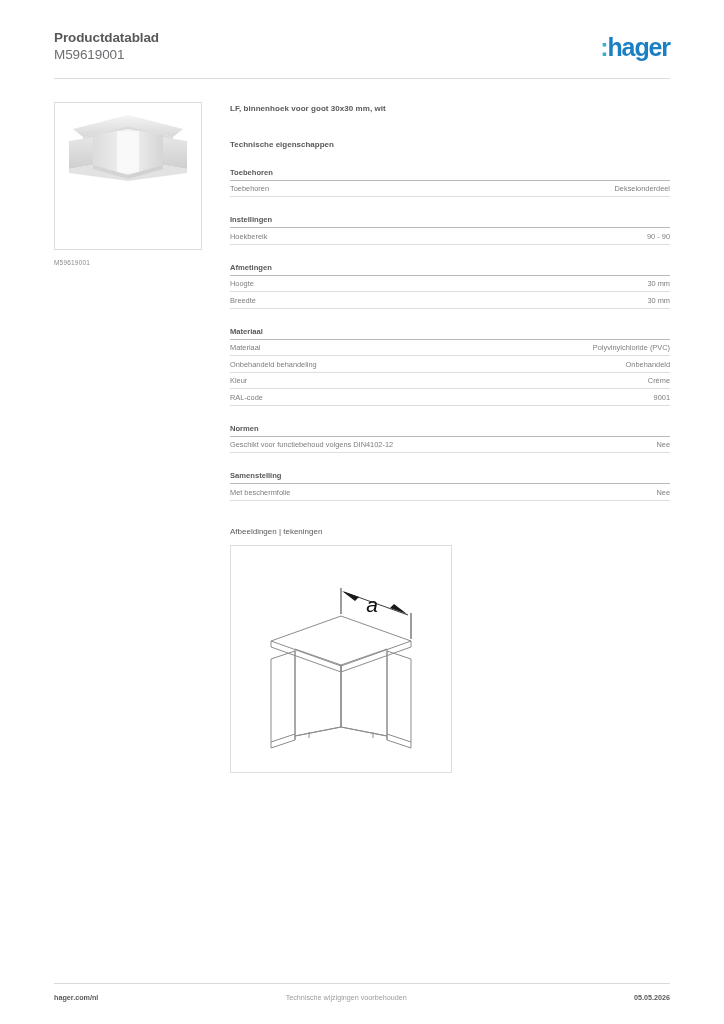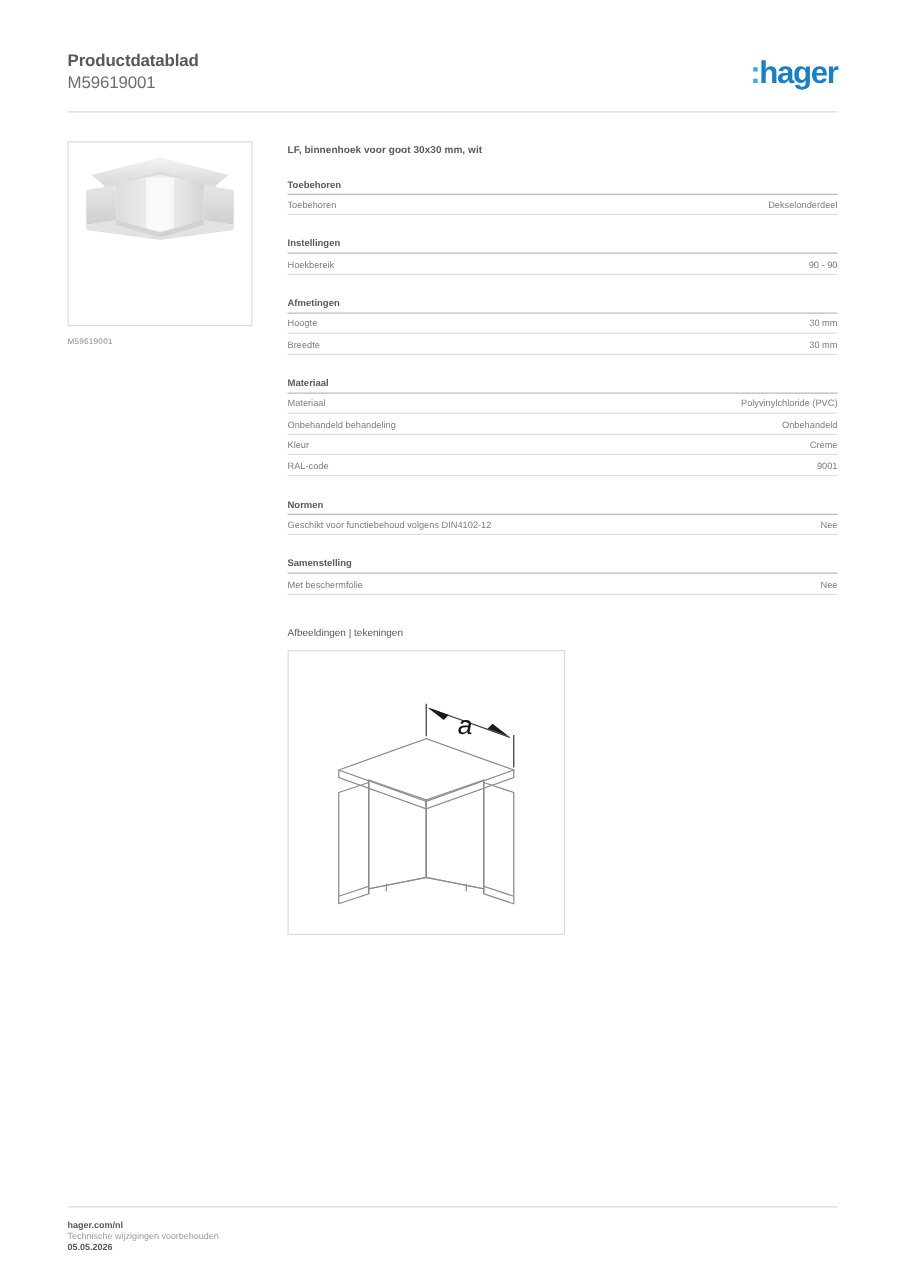--- a/index.html
+++ b/index.html
@@ -6,21 +6,21 @@
   html, body {
     width: 724px; height: 1024px;
     background: #ffffff;
     font-family: "Liberation Sans", sans-serif;
     color: #595959;
     -webkit-font-smoothing: antialiased;
   }
   .page {
     position: relative;
     width: 724px; height: 1024px;
-    padding: 16px 54px;
+    padding: 5px 54px;
   }
 
   
   .header {
     display: flex;
     align-items: flex-start;
     justify-content: space-between;
     padding-top: 24px;
   }
   .titleblock { line-height: 1.28; }
@@ -133,21 +133,20 @@
     position: absolute;
     left: 54px; right: 54px;
     bottom: 22px;
   }
   .footer-rule { height: 1px; background: #d9dadb; }
   .footer-row {
     display: flex;
     align-items: baseline;
     justify-content: space-between;
     padding-top: 9px;
-    flex-direction: column;
   }
   .footer-left {
     font-size: 7.2px; font-weight: bold; color: #58595b;
     flex: 0 0 auto;
   }
   .footer-center {
     font-size: 7.2px; color: #9a9c9e;
     flex: 1 1 auto; text-align: center;
     margin-left: -40px;
   }
@@ -210,20 +209,21 @@
           <path d="M14 66 L38 62 L73 72 L108 62 L132 66 L132 70 L73 78 L14 70 Z" fill="#e2e2e2"></path>
           <path d="M38 62 L73 72 L73 76 L38 66 Z" fill="#cccccc" opacity="0.6"></path>
           <path d="M108 62 L73 72 L73 76 L108 66 Z" fill="#c6c6c6" opacity="0.6"></path>
         </svg>
       </div>
       <div class="photo-caption">M59619001</div>
     </div>
 
     <div class="col-right">
       <div class="product-name">LF, binnenhoek voor goot 30x30 mm, wit</div>
+      <div class="tech-heading">Technische eigenschappen</div>
 
       <div id="spec-groups">
           <div class="spec-group">
             <div class="group-title">Toebehoren</div>
             <div class="spec-row">
               <span class="spec-key">Toebehoren</span>
               <span class="spec-val">Dekselonderdeel</span>
             </div>
           </div>
           <div class="spec-group">

